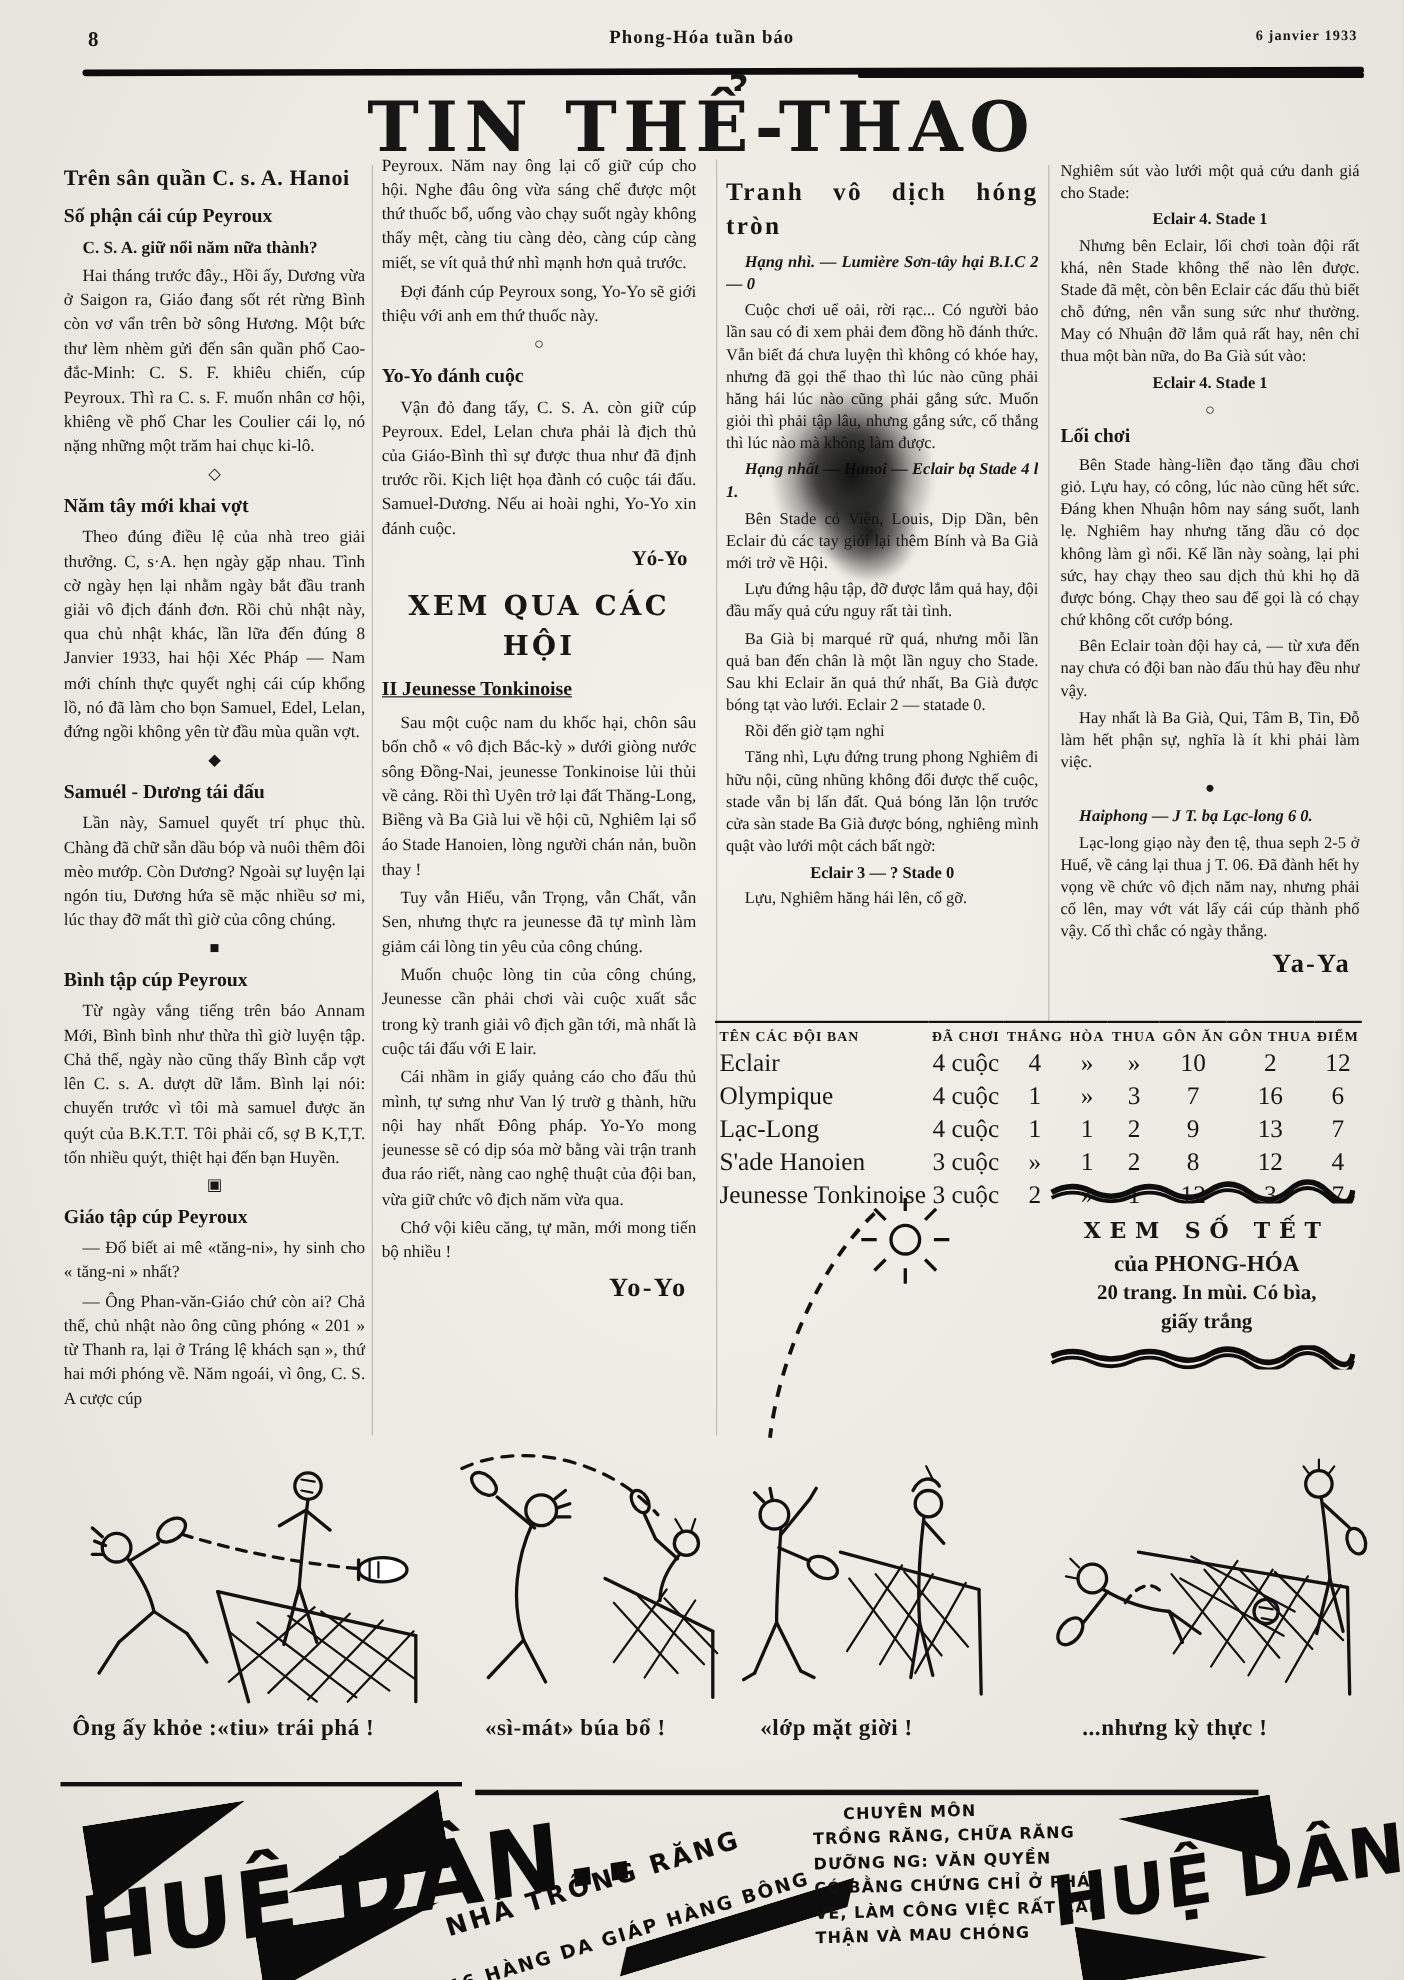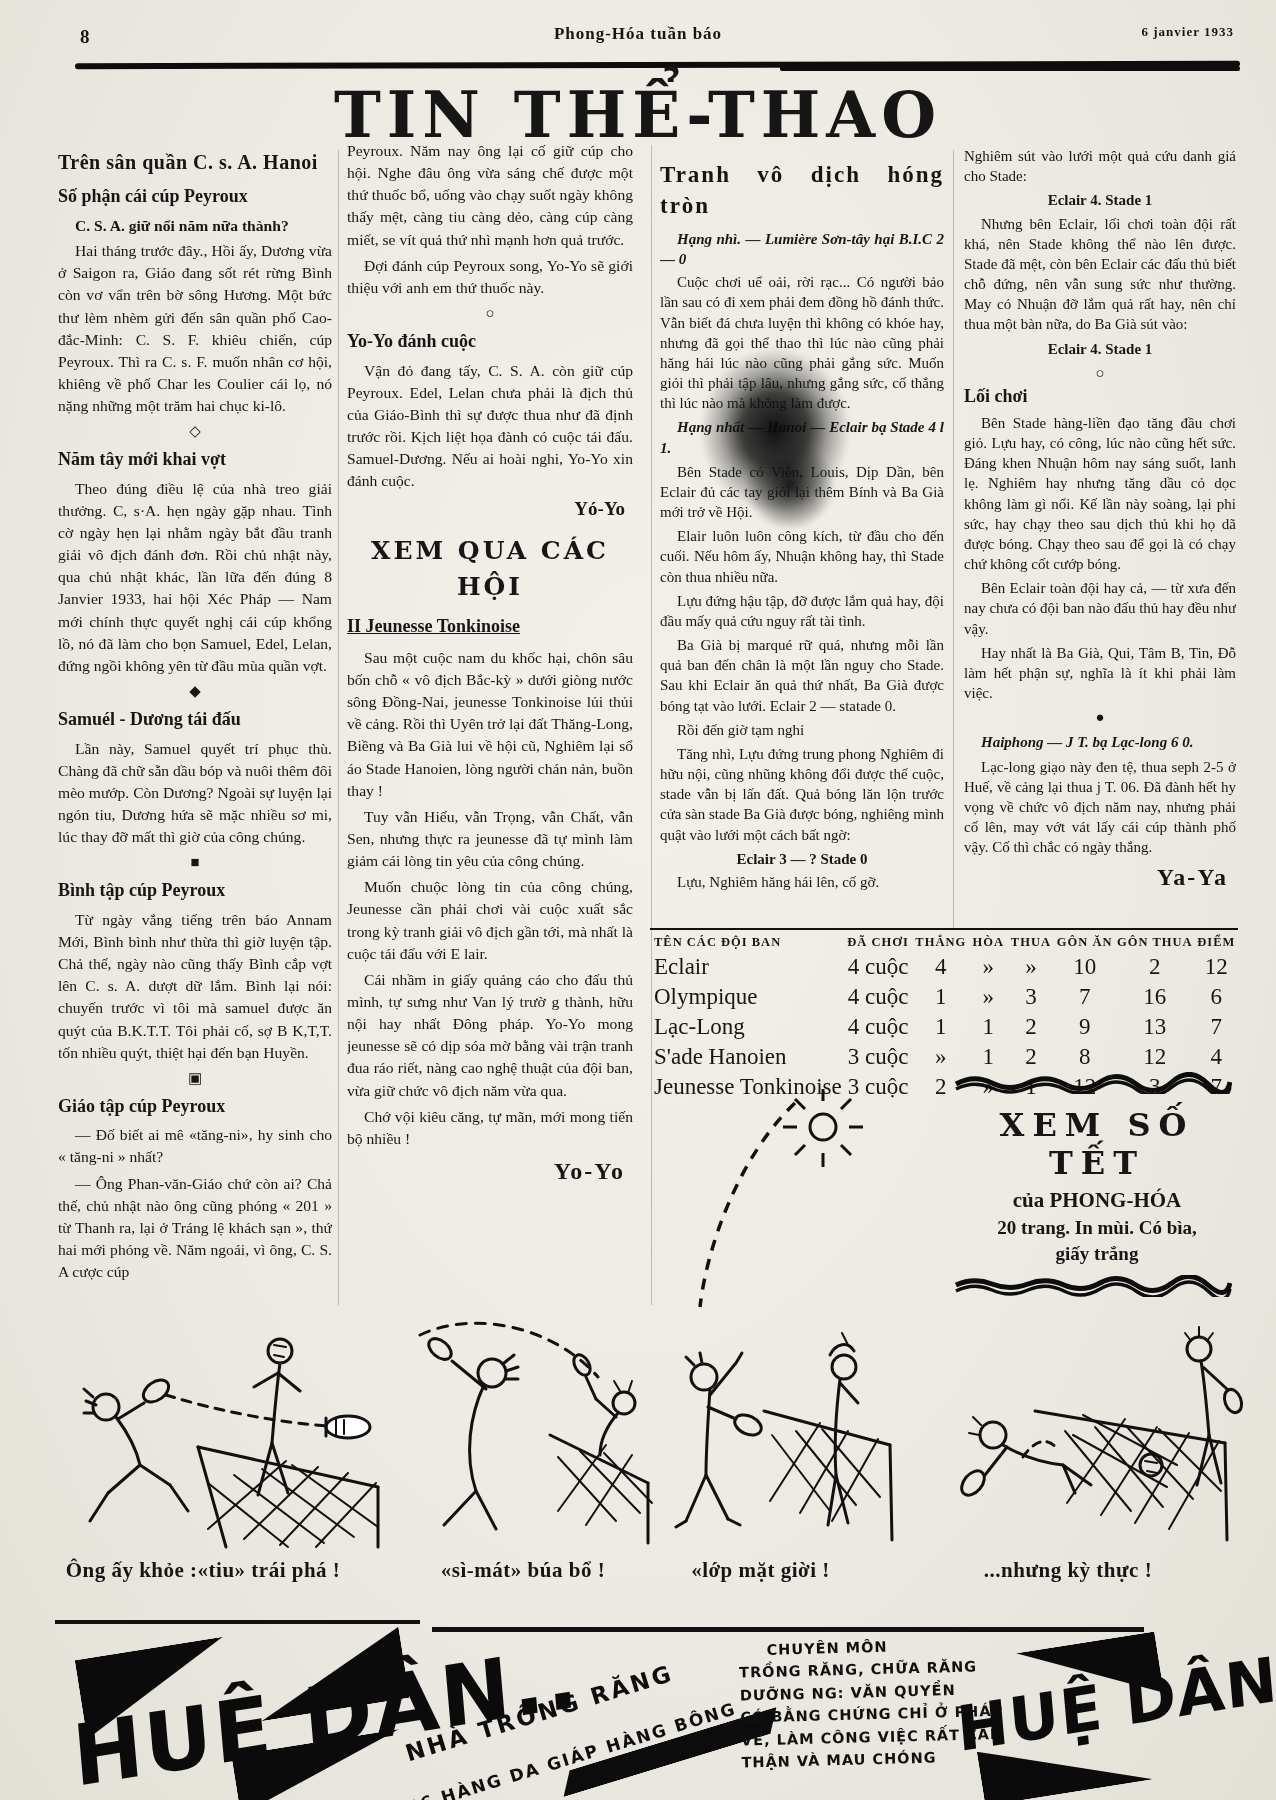--- a/index.html
+++ b/index.html
@@ -65,21 +65,21 @@
   .standings{position:absolute;left:650px;top:928px;width:588px;}
   .standings table{border-collapse:collapse;width:100%;border-top:2px solid #111;}
   .standings th{
     font-size:12.5px;letter-spacing:1px;font-weight:bold;padding:5px 2px 2px 2px;white-space:nowrap;
   }
   .standings td{font-size:23px;padding:2px 2px;white-space:nowrap;}
   .standings th:first-child,.standings td:first-child{text-align:left;padding-left:4px;}
   .standings th,.standings td{text-align:center;}
   
   .promo{position:absolute;left:952px;top:1072px;width:290px;text-align:center;}
-  .promo .l1{font-size:32px;font-weight:bold;letter-spacing:8px;margin:12px 0 6px 0;font-family:"DejaVu Serif",serif;}
+  .promo .l1{font-size:20px;font-weight:bold;letter-spacing:8px;margin:12px 0 6px 0;font-family:"DejaVu Serif",serif;}
   .promo .l2{font-size:21px;font-weight:bold;margin:4px 0;}
   .promo .l3{font-size:19px;font-weight:bold;margin:4px 0;}
   .promo .l4{font-size:19px;font-weight:bold;margin:4px 0 10px 0;}
   
   .cartoon{position:absolute;}
   .caption{position:absolute;top:1558px;font-size:21px;font-weight:bold;text-align:center;letter-spacing:0.5px;}
   .cap1{left:48px;width:310px;}
   .cap2{left:388px;width:270px;}
   .cap3{left:638px;width:245px;}
   .cap4{left:898px;width:340px;}
@@ -163,21 +163,20 @@
     <p>Chớ vội kiêu căng, tự mãn, mới mong tiến bộ nhiều !</p>
     <div class="sig sig-big">Yo-Yo</div>
   </div>
 
   <div class="col col3">
     <div class="col3-title">Tranh vô dịch hóng tròn</div>
     <div class="hang-lead">Hạng nhì. — Lumière Sơn-tây hại B.I.C 2 — 0</div>
     <p>Cuộc chơi uể oải, rời rạc... Có người bảo lần sau có đi xem phải đem đồng hồ đánh thức. Vẫn biết đá chưa luyện thì không có khóe hay, nhưng đã gọi thể thao thì lúc nào cũng phải hăng hái lúc nào cũng phải gắng sức. Muốn giỏi thì phải tập lâu, nhưng gắng sức, cố thắng thì lúc nào mà không làm được.</p>
     <p class="hang-lead">Hạng nhất — Hanoi — Eclair bạ Stade 4 l 1.</p>
     <p>Bên Stade có Viễn, Louis, Dịp Dần, bên Eclair đủ các tay giỏi lại thêm Bính và Ba Già mới trở về Hội.</p>
-    <p>Elair luôn luôn công kích, từ đầu cho đến cuối. Nếu hôm ấy, Nhuận không hay, thì Stade còn thua nhiều nữa.</p>
     <p>Lựu đứng hậu tập, đỡ được lắm quả hay, đội đầu mấy quả cứu nguy rất tài tình.</p>
     <p>Ba Già bị marqué rữ quá, nhưng mỗi lần quả ban đến chân là một lần nguy cho Stade. Sau khi Eclair ăn quả thứ nhất, Ba Già được bóng tạt vào lưới. Eclair 2 — statade 0.</p>
     <p>Rồi đến giờ tạm nghỉ</p>
     <p>Tăng nhì, Lựu đứng trung phong Nghiêm đi hữu nội, cũng nhũng không đổi được thế cuộc, stade vẫn bị lấn đất. Quả bóng lăn lộn trước cửa sàn stade Ba Già được bóng, nghiêng mình quật vào lưới một cách bất ngờ:</p>
     <div class="score-line">Eclair 3 — ? Stade 0</div>
     <p>Lựu, Nghiêm hăng hái lên, cố gỡ.</p>
   </div>
 
   <div class="col col4">
     <p class="noindent">Nghiêm sút vào lưới một quả cứu danh giá cho Stade:</p>

